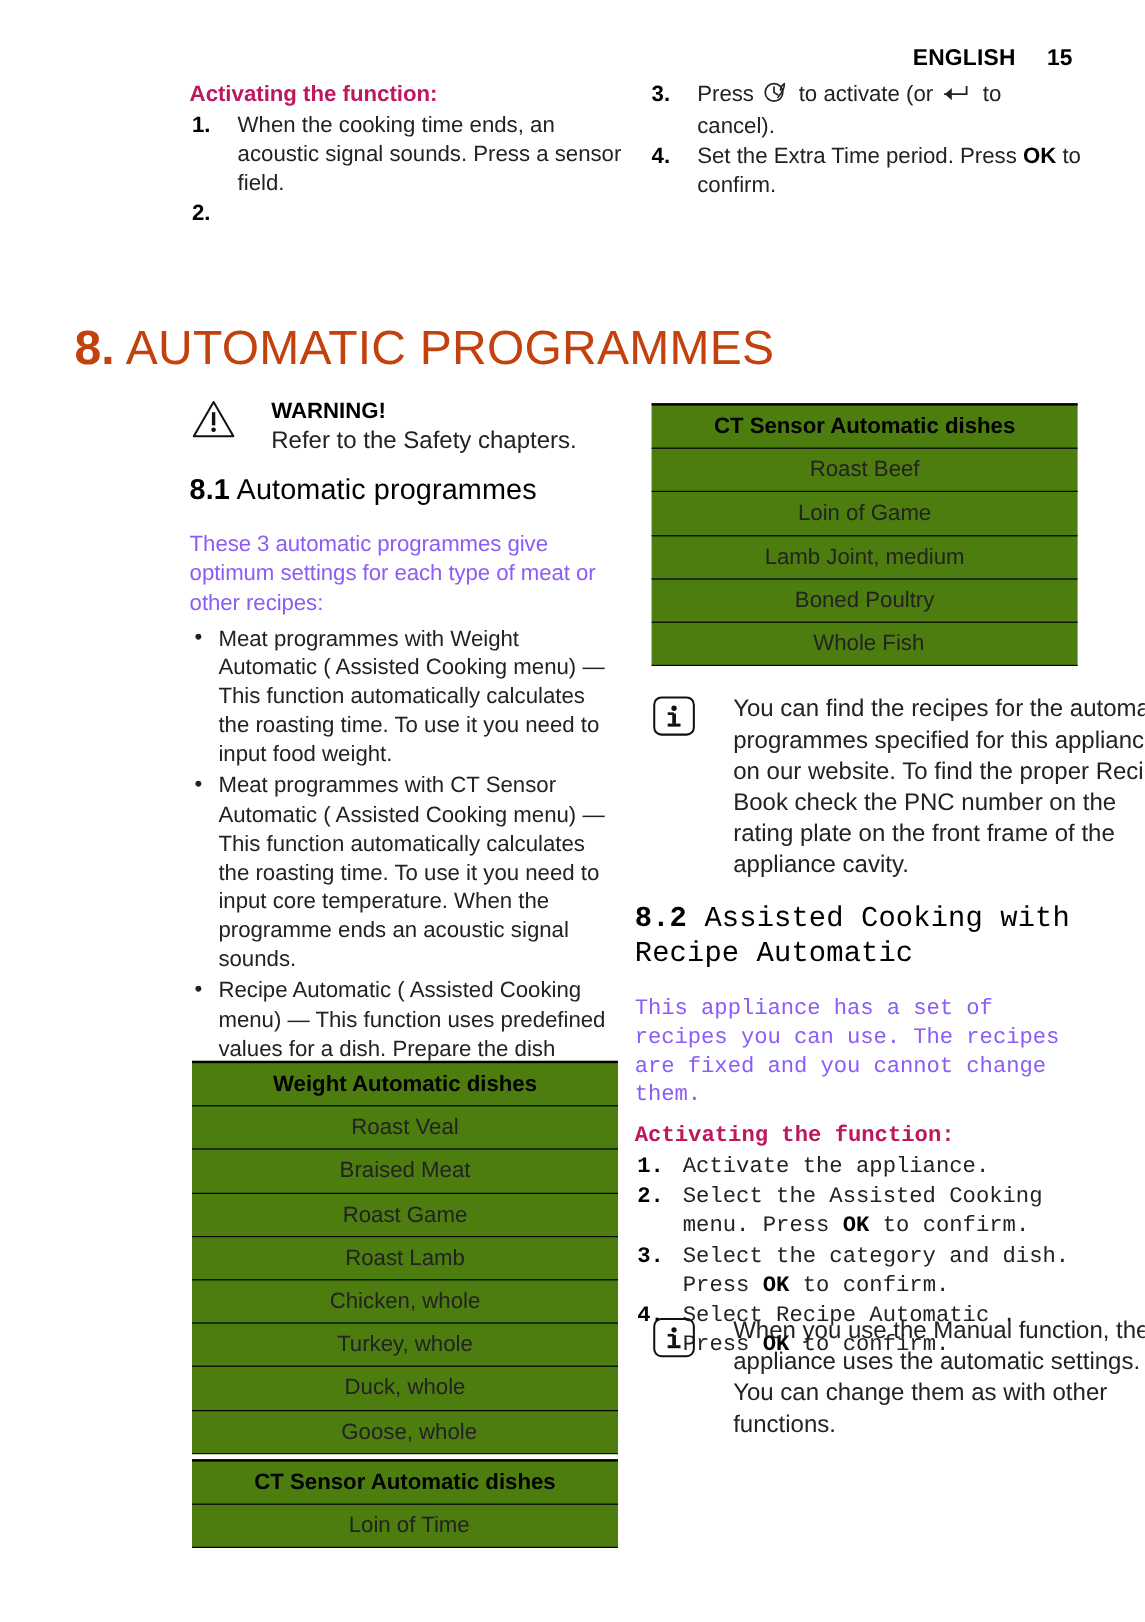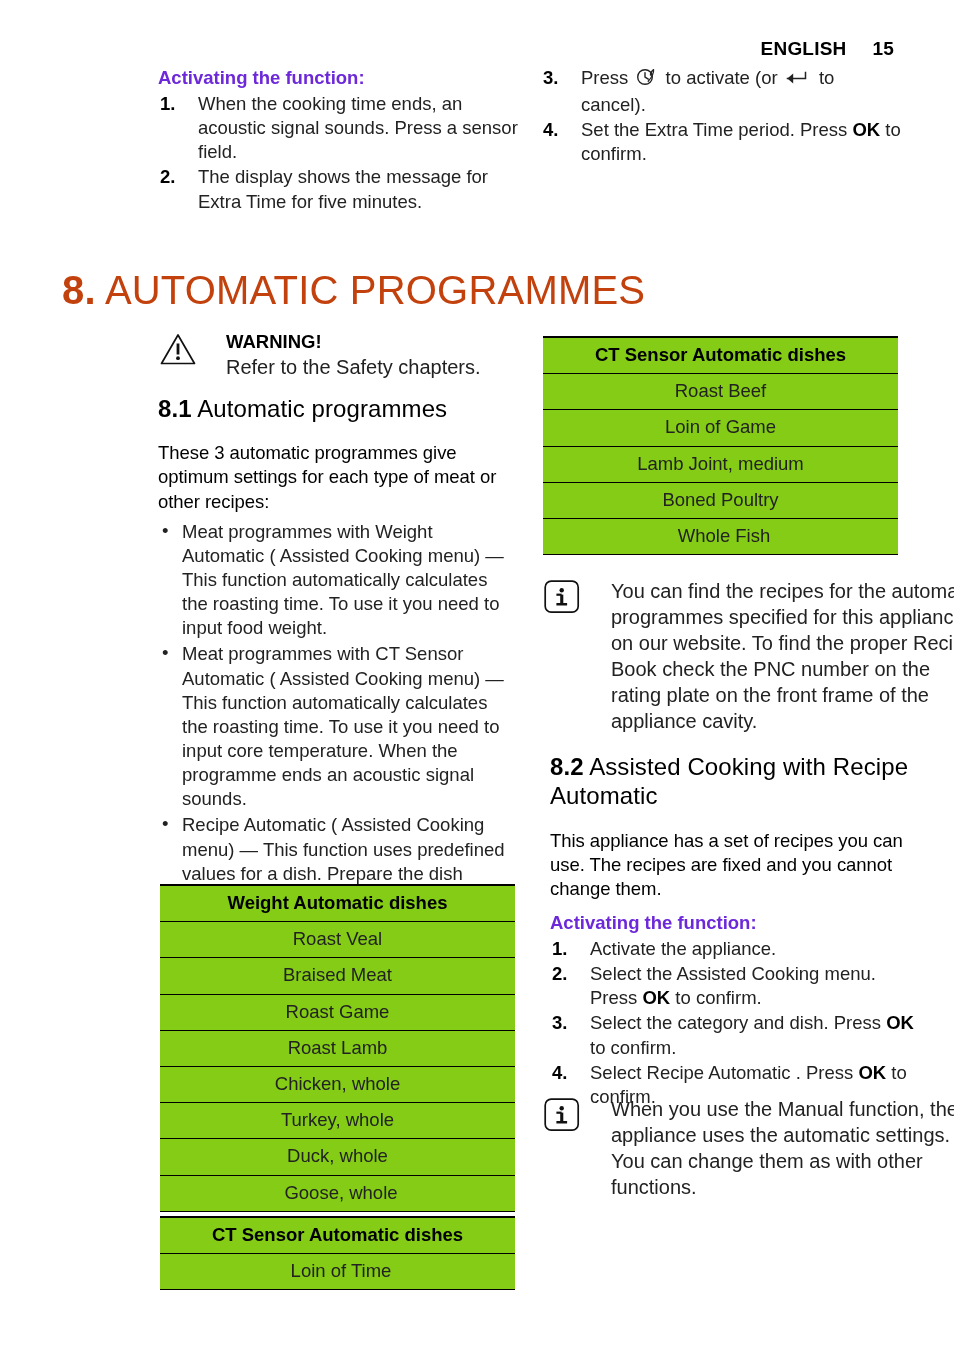--- a/index.html
+++ b/index.html
@@ -39,28 +39,28 @@
     position: absolute;
     width: 360px;
   }
   .col-left  { left: 158px; top: 66px; }
   .col-right { left: 541px; top: 66px; }
 
   
   .h-bold {
     font-size: 18.5px;
     font-weight: bold;
-    color: #6d28d9;
+    color: #be185d;
     margin: 0 0 2px 0;
     line-height: 1.30;
   }
   .para {
     font-size: 18.5px;
     line-height: 1.305;
-    color: #000000;
+    color: #8b5cf6;
     margin: 0;
     letter-spacing: -.05px;
   }
   .gap-6  { height: 6px; }
   .gap-10 { height: 10px; }
   .gap-18 { height: 18px; }
 
   
   ol.numlist {
     list-style: none;
@@ -154,21 +154,21 @@
     font-weight: 400;
     margin: 0;
     letter-spacing: .1px;
   }
   .sec-h .snum { font-weight: bold; }
 
   
   .tbl {
     width: 355px;
     border-collapse: collapse;
-    background: #84cc16;
+    background: #4d7c0f;
     table-layout: fixed;
   }
   .tbl td {
     text-align: center;
     font-size: 18.5px;
     color: #222;
     padding: 6px 4px 7px 4px;
     border-top: 1.6px solid #000;
     line-height: 1.2;
   }
@@ -204,21 +204,20 @@
 
     <div class="h-bold">Activating the function:</div>
 
     <ol class="numlist">
       <li>
         <span class="num">1.</span>
         <span>When the cooking time ends, an acoustic signal sounds. Press a sensor field.</span>
       </li>
       <li>
         <span class="num">2.</span>
-        <span>The display shows the message for Extra Time for five minutes.</span>
       </li>
     </ol>
   </div>
 
   <div class="col col-right">
     <ol class="numlist">
       <li>
         <span class="num">3.</span>
         <span>Press</span>
         <span style="display:inline-block;vertical-align:-3px;margin:0 3px;">
@@ -363,21 +362,21 @@
         <rect x="2.2" y="2.2" width="33" height="31" rx="6" ry="6" fill="none" stroke="#111" stroke-width="1.7"></rect>
         <circle cx="18.7" cy="11.2" r="2.2" fill="#111"></circle>
         <rect x="17.2" y="15.6" width="3.1" height="8.6" fill="#111"></rect>
         <rect x="13.4" y="24.0" width="10.7" height="2.5" fill="#111"></rect>
         <rect x="13.4" y="14.6" width="5.2" height="2.2" fill="#111"></rect>
       </svg>
     </span>
     <div class="nb-text">You can find the recipes for the automatic programmes specified for this appliance on our website. To find the proper Recipe Book check the PNC number on the rating plate on the front frame of the appliance cavity.</div>
   </div>
 
-  <div class="abs" style="left:550px; top:752px; width:365px;">
+  <div class="abs" style="left:529px; top:752px; width:365px;font-family:Liberation Mono, monospace;">
     <div class="sec-h">
       <span class="snum">8.2</span>
       <span>Assisted Cooking with Recipe Automatic</span>
     </div>
     <div class="gap-18"></div>
     <p class="para">This appliance has a set of recipes you can use. The recipes are fixed and you cannot change them.</p>
     <div class="gap-10"></div>
     <div class="h-bold">Activating the function:</div>
     <ol class="numlist">
       <li>

